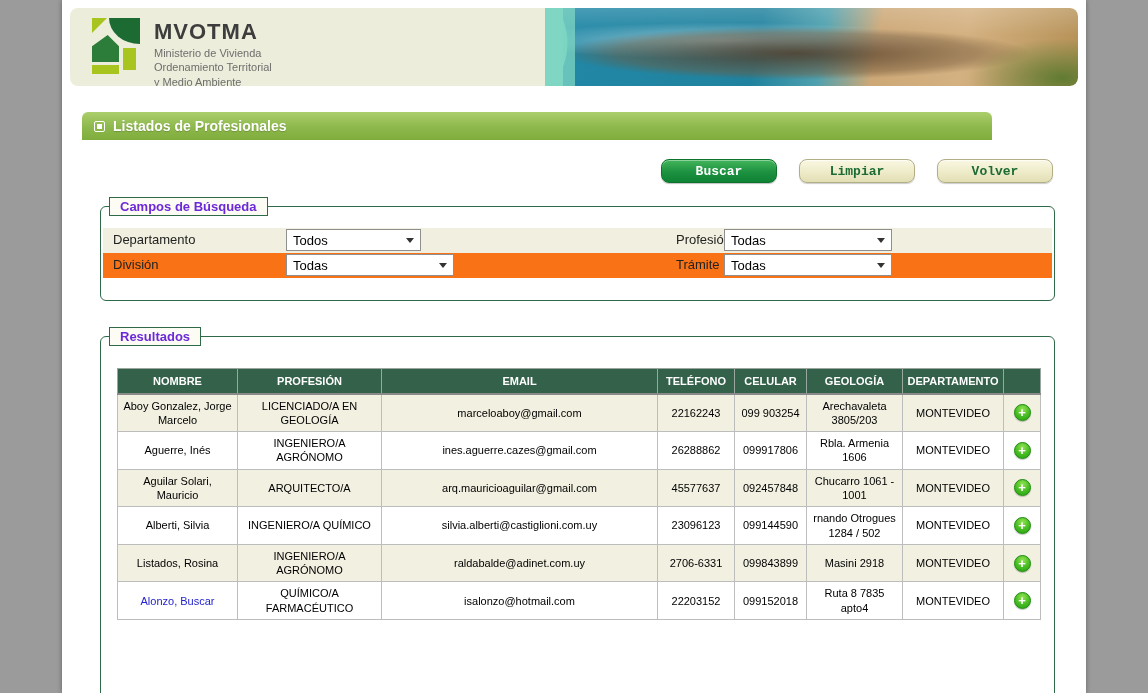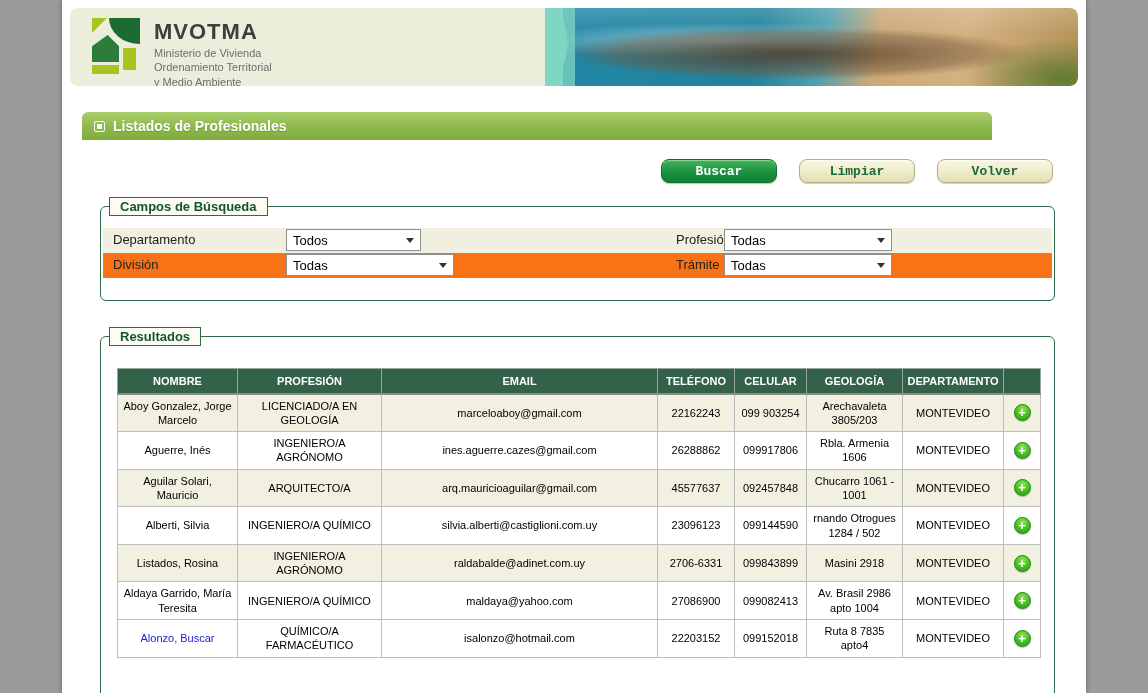--- a/index.html
+++ b/index.html
@@ -70,21 +70,21 @@
   .btn-limpiar { left:737px; }
   .btn-volver { left:875px; }
   
   fieldset {
     position:absolute; left:38px; width:955px;
     border:1px solid #2f6a48; border-radius:6px; background:#ffffff;
   }
   fieldset legend {
     margin-left:8px; padding:1px 10px;
     border:1px solid #2f6a48; background:#fcfcf4;
-    font-size:13px; font-weight:bold; color:#14532d;
+    font-size:13px; font-weight:bold; color:#6d28d9;
   }
   .fs-campos { top:197px; height:104px; }
   .fs-resultados { top:327px; height:420px; }
   
   .form-row { position:relative; height:25px; margin:0 2px; }
   .form-row.first { margin-top:12px; background:#f1efdf; }
   .form-row.second { background:#f97316; }
   .form-label { position:absolute; top:4px; font-size:13px; color:#222; }
   .lbl-a { left:10px; }
   .lbl-b { left:573px; }
@@ -260,30 +260,20 @@
               <td>Listados, Rosina</td>
               <td>INGENIERO/A AGRÓNOMO</td>
               <td>raldabalde@adinet.com.uy</td>
               <td>2706-6331</td>
               <td>099843899</td>
               <td>Masini 2918</td>
               <td>MONTEVIDEO</td>
               <td><span class="plus-btn">+</span></td>
             </tr>
             <tr class="row-even">
-              <td>Aldaya Garrido, María Teresita</td>
-              <td>INGENIERO/A QUÍMICO</td>
-              <td>maldaya@yahoo.com</td>
-              <td>27086900</td>
-              <td>099082413</td>
-              <td>Av. Brasil 2986 apto 1004</td>
-              <td>MONTEVIDEO</td>
-              <td><span class="plus-btn">+</span></td>
-            </tr>
-            <tr class="row-even">
               <td><span class="name-link">Alonzo, Buscar</span></td>
               <td>QUÍMICO/A FARMACÉUTICO</td>
               <td>isalonzo@hotmail.com</td>
               <td>22203152</td>
               <td>099152018</td>
               <td>Ruta 8 7835 apto4</td>
               <td>MONTEVIDEO</td>
               <td><span class="plus-btn">+</span></td>
             </tr>
           </tbody>

